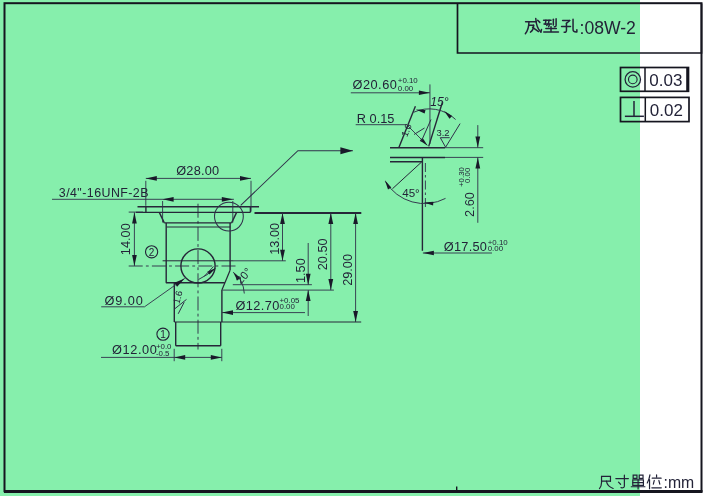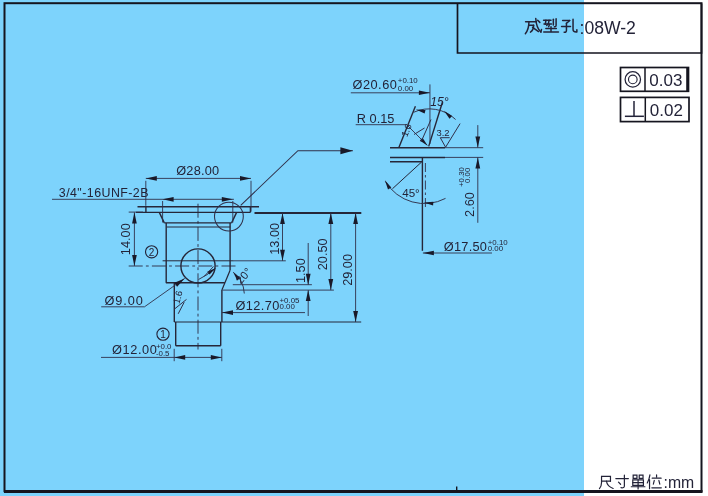--- a/index.html
+++ b/index.html
@@ -1,16 +1,16 @@
 <!DOCTYPE html>
 <html><head>
 <meta charset="utf-8">
 <style>
 html,body{margin:0;padding:0;background:#ffffff;}
-#page{width:584px;height:496px;position:relative;background:#7dd3fc;}
+#page{width:640px;height:496px;position:relative;background:#86efac;}
 svg{display:block;}
 text{white-space:pre;}
 </style>
 </head>
 <body>
 <div id="page">
 <svg width="708" height="496" viewBox="0 0 708 496">
 <rect x="4.5" y="3.2" width="697.0" height="488.0" stroke="#15151f" stroke-width="2.0" fill="none"></rect>
 <line x1="4" y1="491.5" x2="702.5" y2="491.5" stroke="#15151f" stroke-width="3.0"></line>
 <path d="M457.5,3.5 V53.0 H701.5 V3.5" stroke="#15151f" stroke-width="1.7" fill="none"></path>

